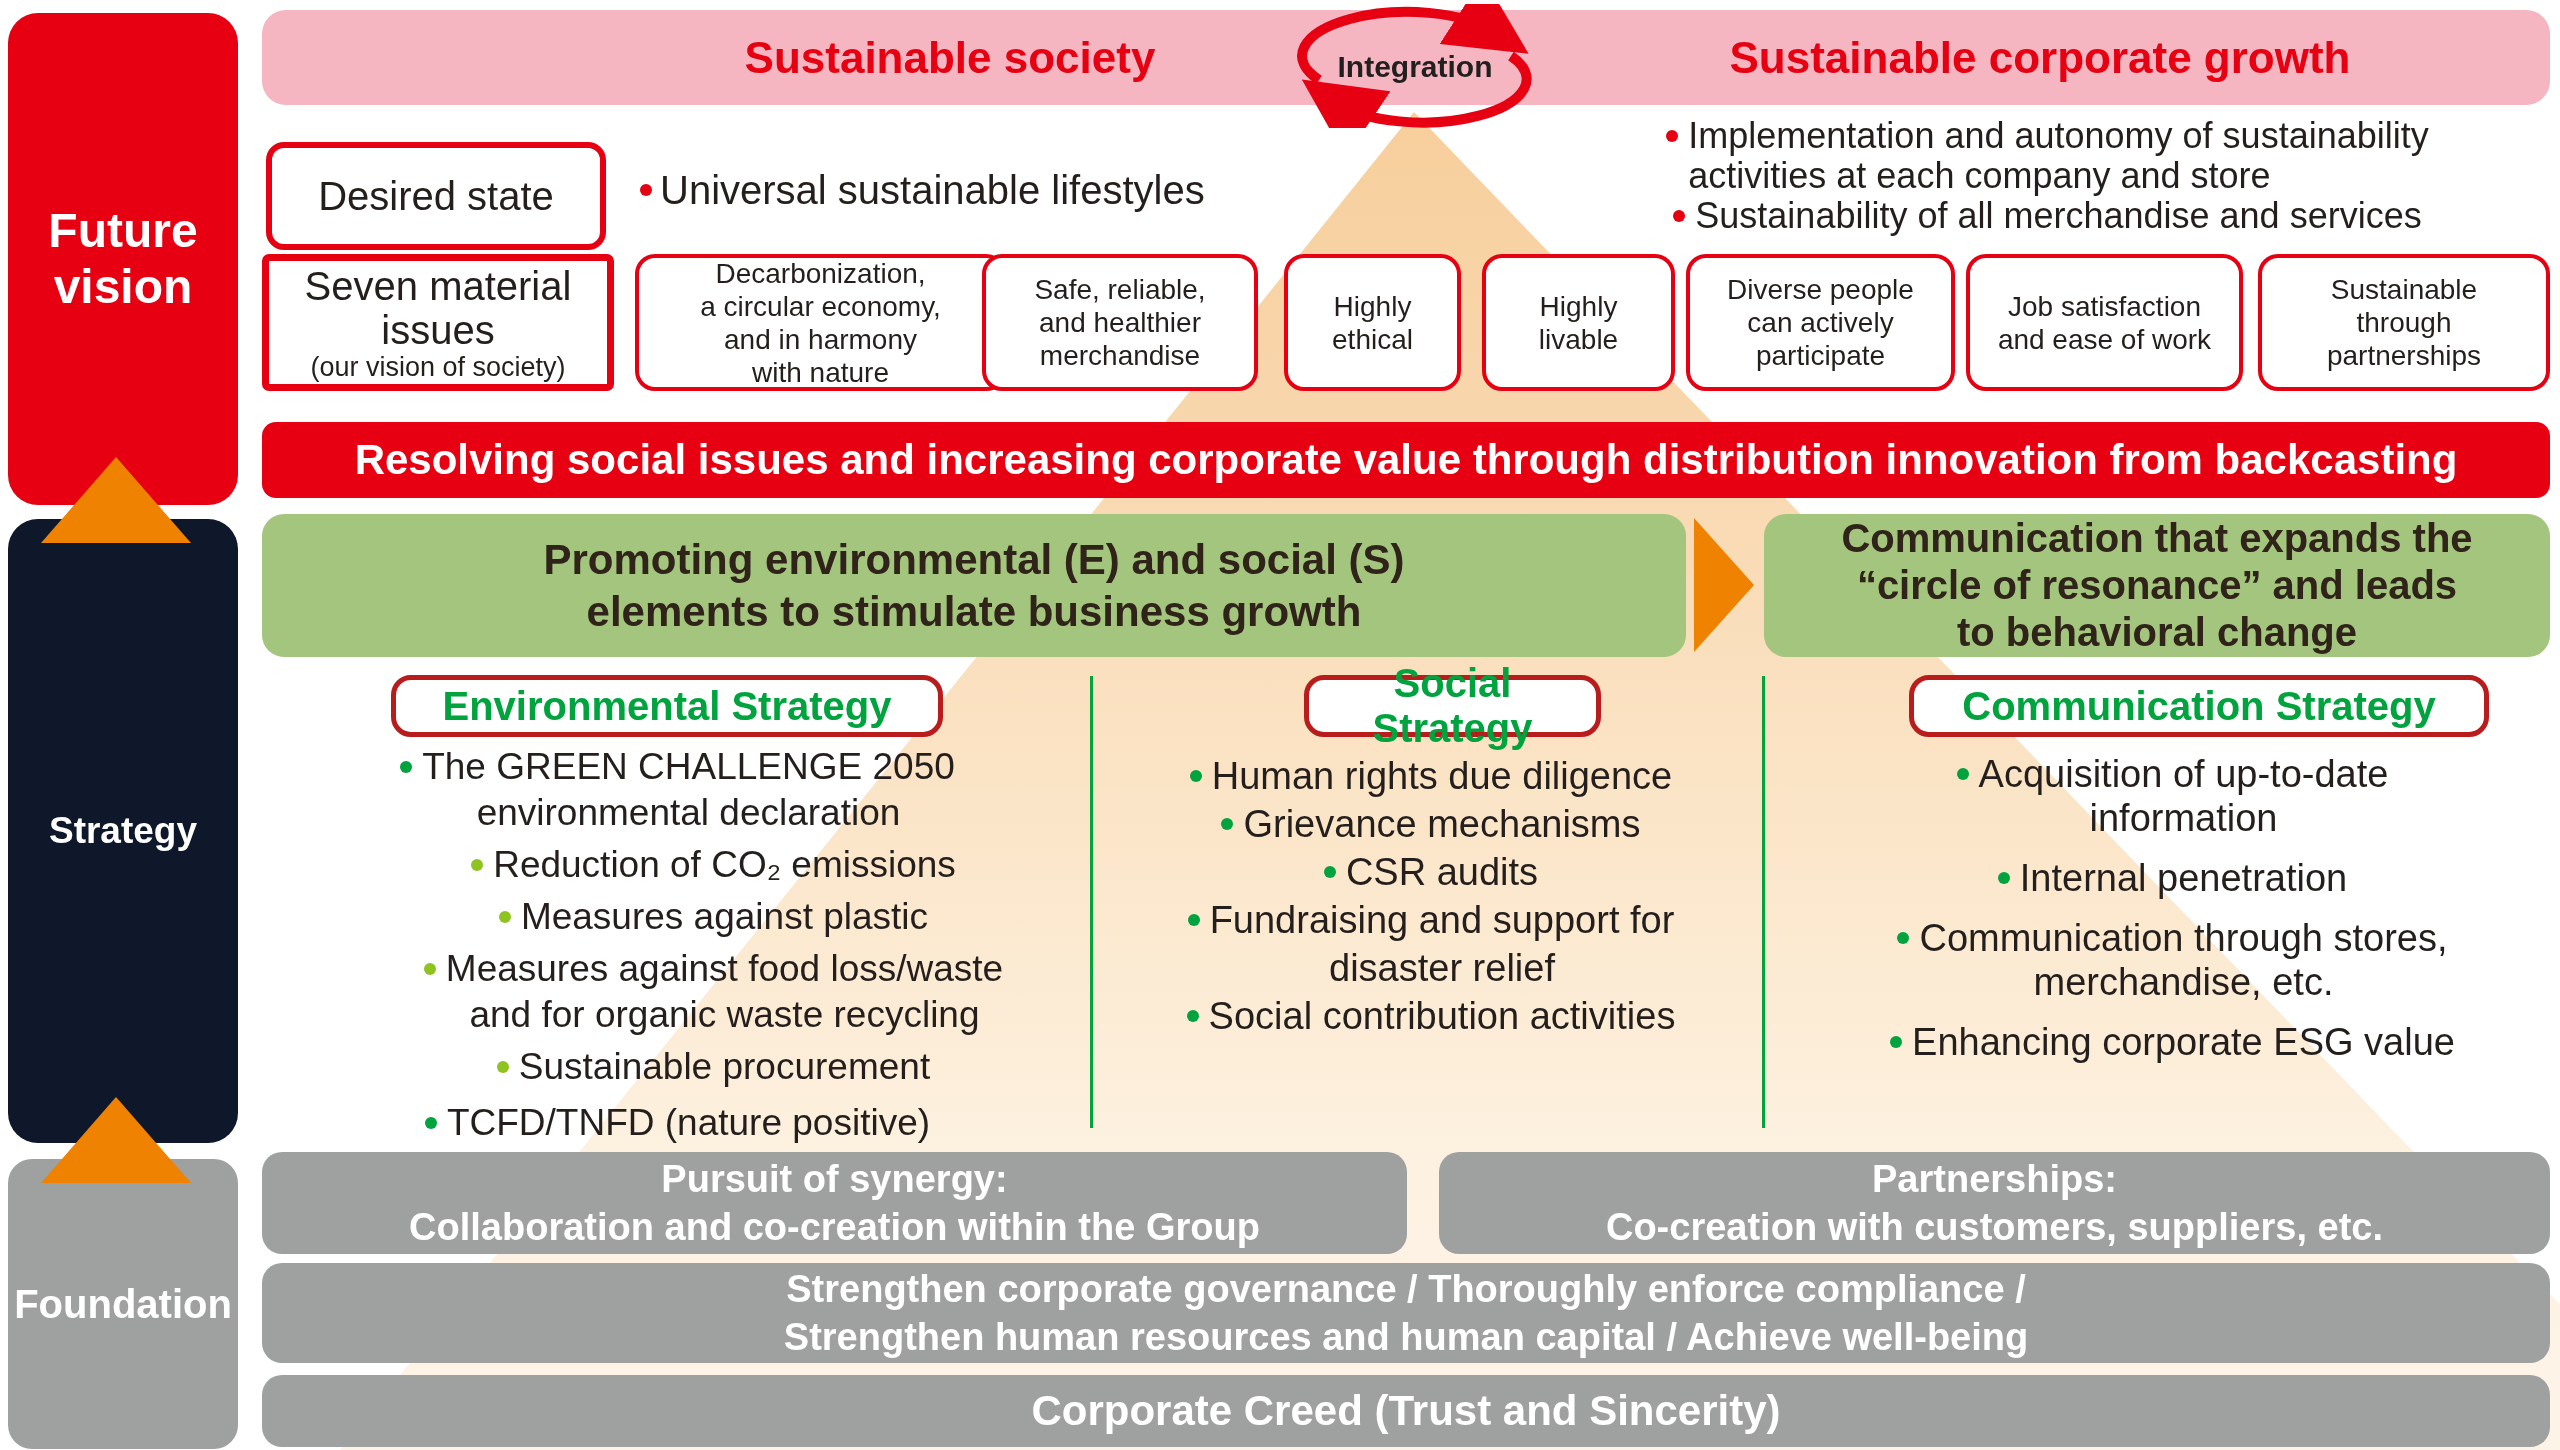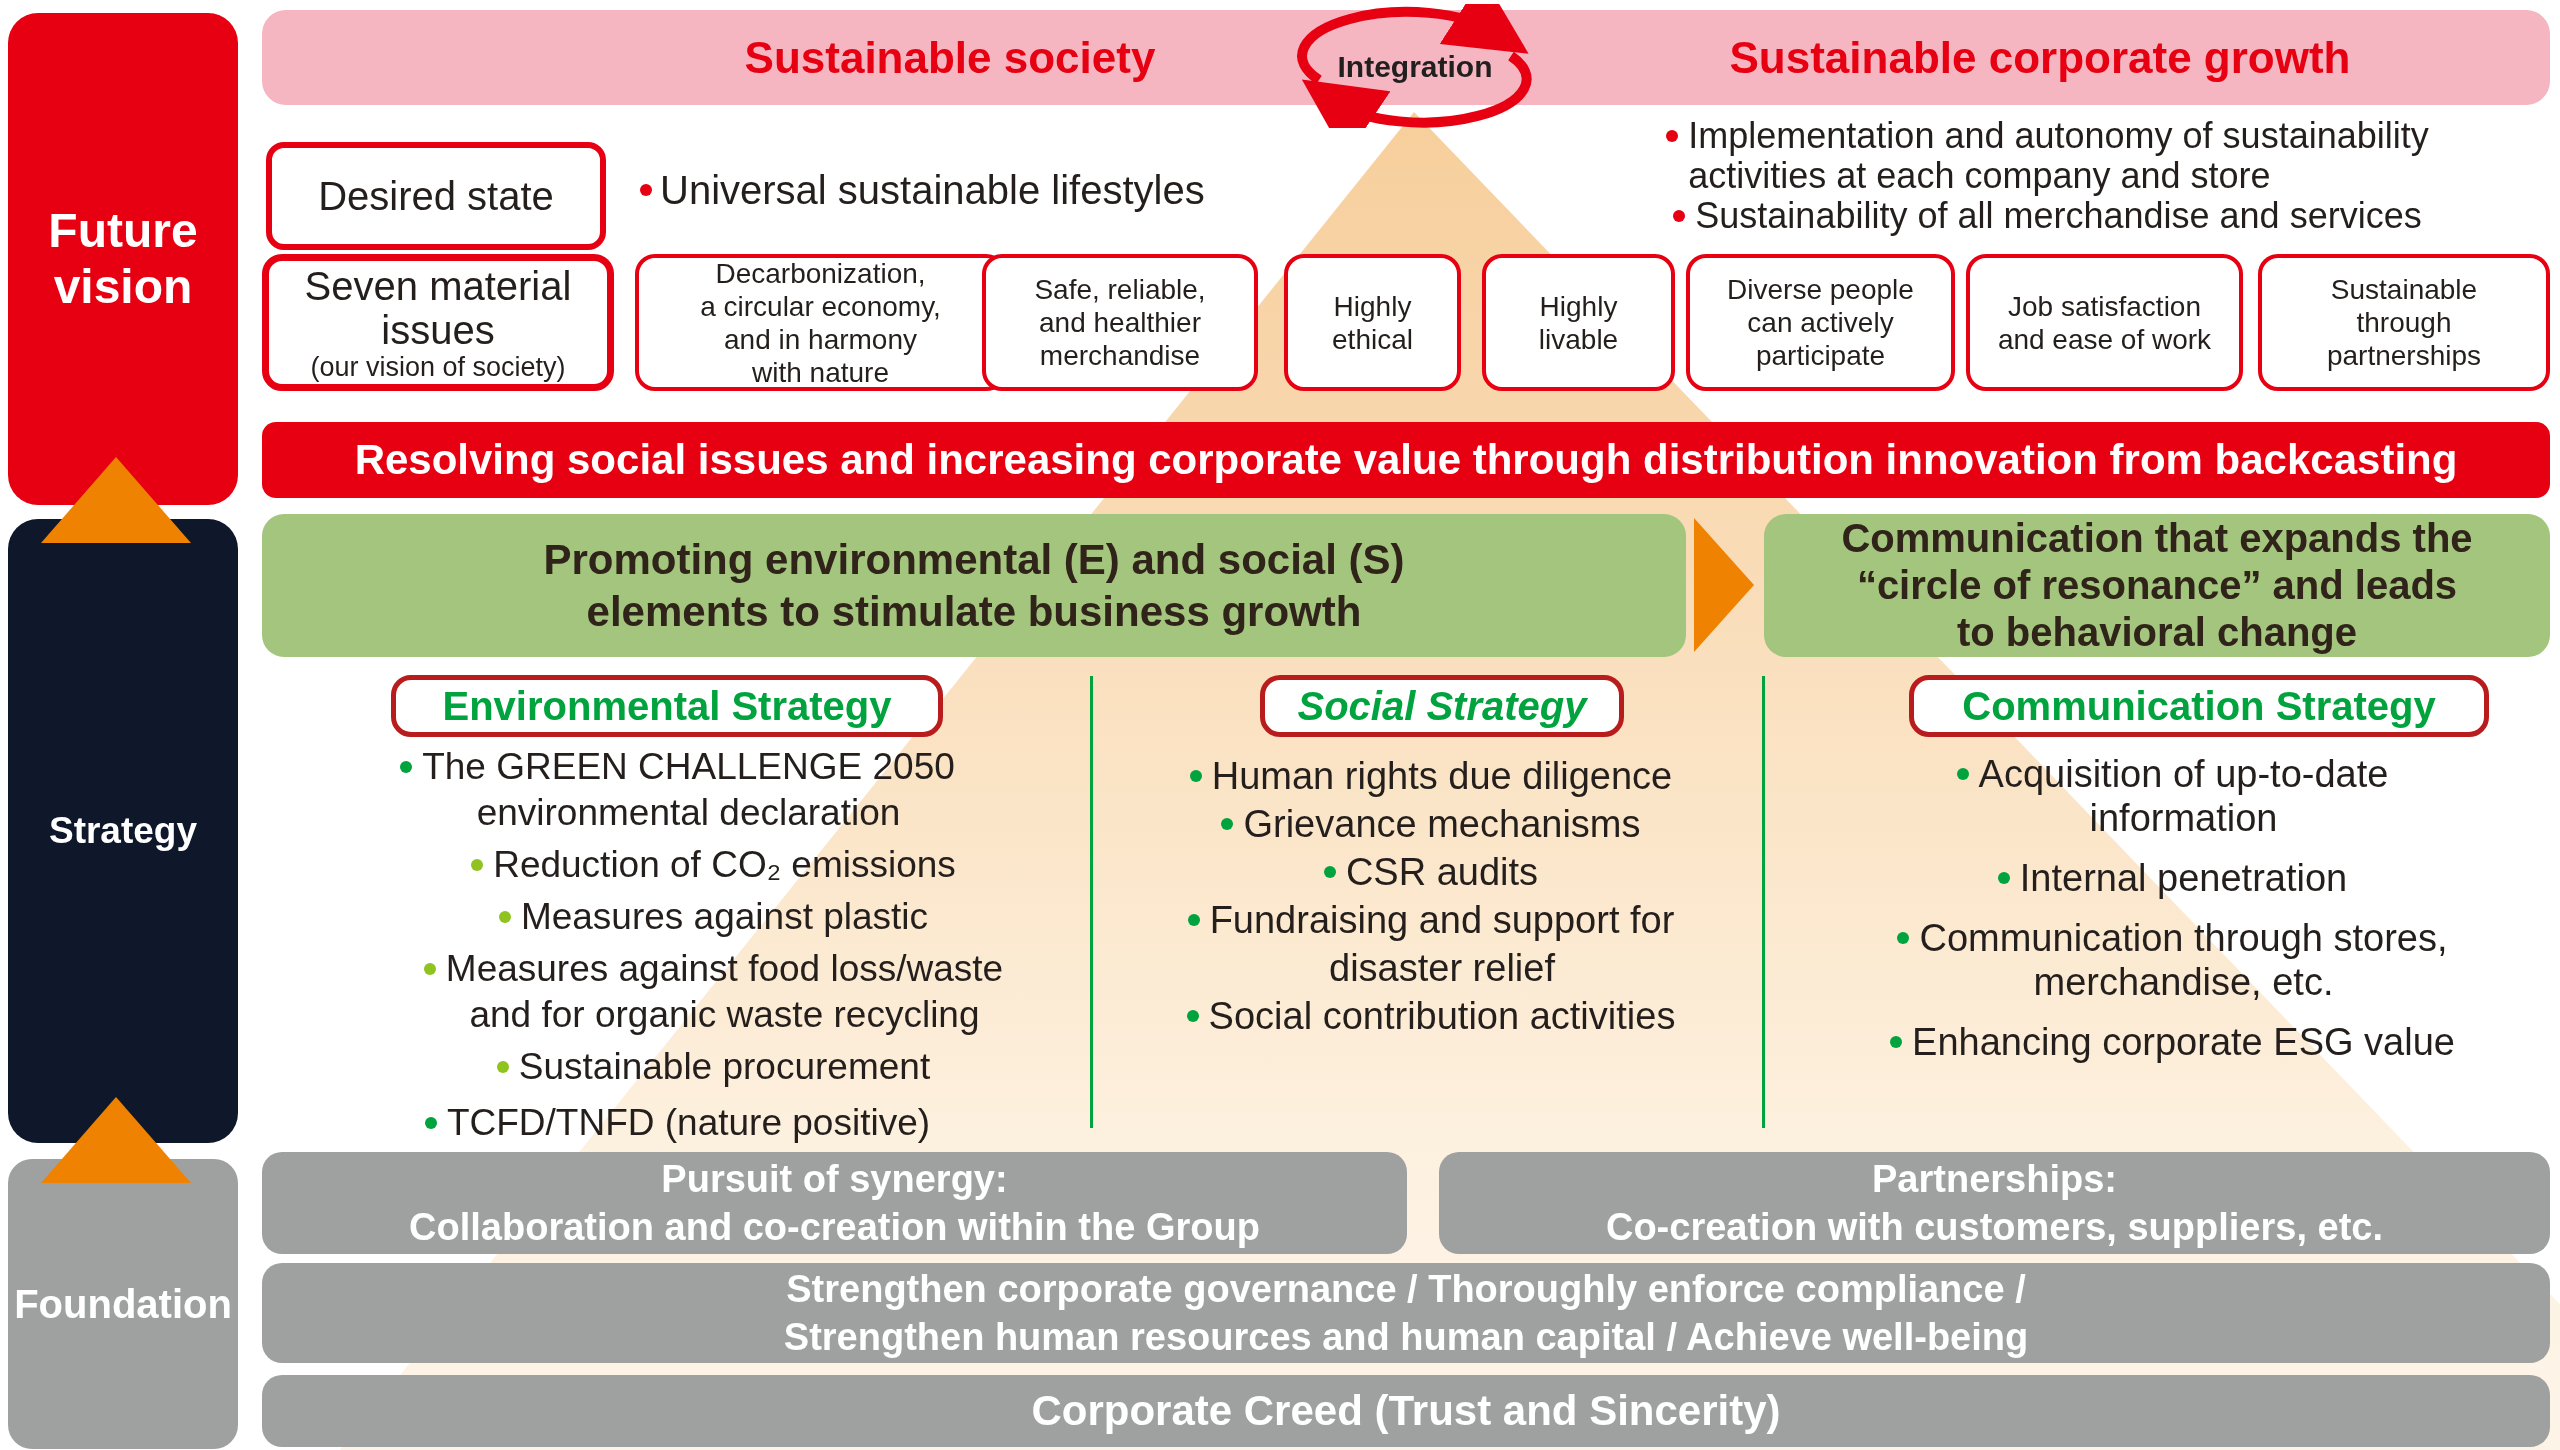--- a/index.html
+++ b/index.html
@@ -67,21 +67,21 @@
                 color:#30241a;font-weight:bold;}
   .gb-left{left:262px;width:1424px;font-size:42px;line-height:52px;}
   .gb-right{left:1764px;width:786px;font-size:40px;line-height:47px;}
   .right-arrow{position:absolute;left:1694px;top:518px;width:0;height:0;
                border-top:67px solid transparent;border-bottom:67px solid transparent;
                border-left:60px solid #ef8200;}
 
   
   .pill{position:absolute;top:675px;height:62px;background:#fff;border:5px solid #b91c1c;border-radius:20px;
         color:#00a33e;font-weight:bold;font-size:40px;box-sizing:border-box;}
-  .pill.env{left:391px;width:552px;} .pill.soc2{left:1260px;width:364px;font-style:italic;} .pill.com{left:1909px;width:580px;}
+  .pill.env{left:391px;width:552px;} .pill.soc2{left:1304px;width:297px;} .pill.com{left:1909px;width:580px;}
   .vline{position:absolute;top:676px;height:452px;width:3px;background:#00a33e;}
   .vline.v1{left:1090px;} .vline.v2{left:1762px;}
 
   
   .slist{position:absolute;}
   .env-list{left:270px;top:744px;width:815px;font-size:37px;line-height:46px;}
   .env-list .dot{margin-top:17px;}
   .soc-list{left:1106px;top:752px;width:650px;font-size:38px;line-height:48px;}
   .soc-list .dot{margin-top:18px;}
   .com-list{left:1800px;top:752px;width:745px;font-size:38px;line-height:44px;}
@@ -146,21 +146,21 @@
   </div>
 
   <div class="desired-box ctr">
     <span>Desired state</span>
   </div>
   <div class="desired-line">
     <span class="dot red"></span>
     <span>Universal sustainable lifestyles</span>
   </div>
 
-  <div class="issue first ctr" style="left:262px;width:352px;">
+  <div class="issue first ctr" style="left:262px;width:352px;border-radius:7px;">
     <div>
       <div class="t1 pre">Seven material
 issues</div>
       <div class="t2">(our vision of society)</div>
     </div>
   </div>
   <div class="issue ctr" style="left:635px;width:371px;text-align:center;">
     <span class="pre">Decarbonization,
 a circular economy,
 and in harmony

